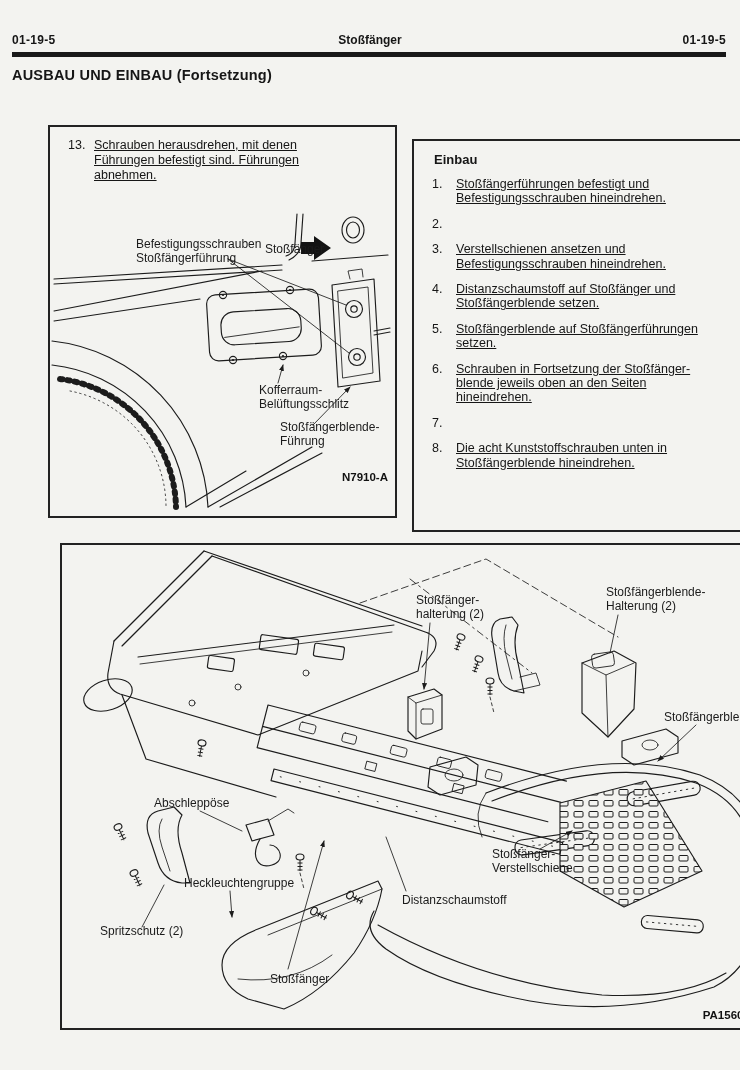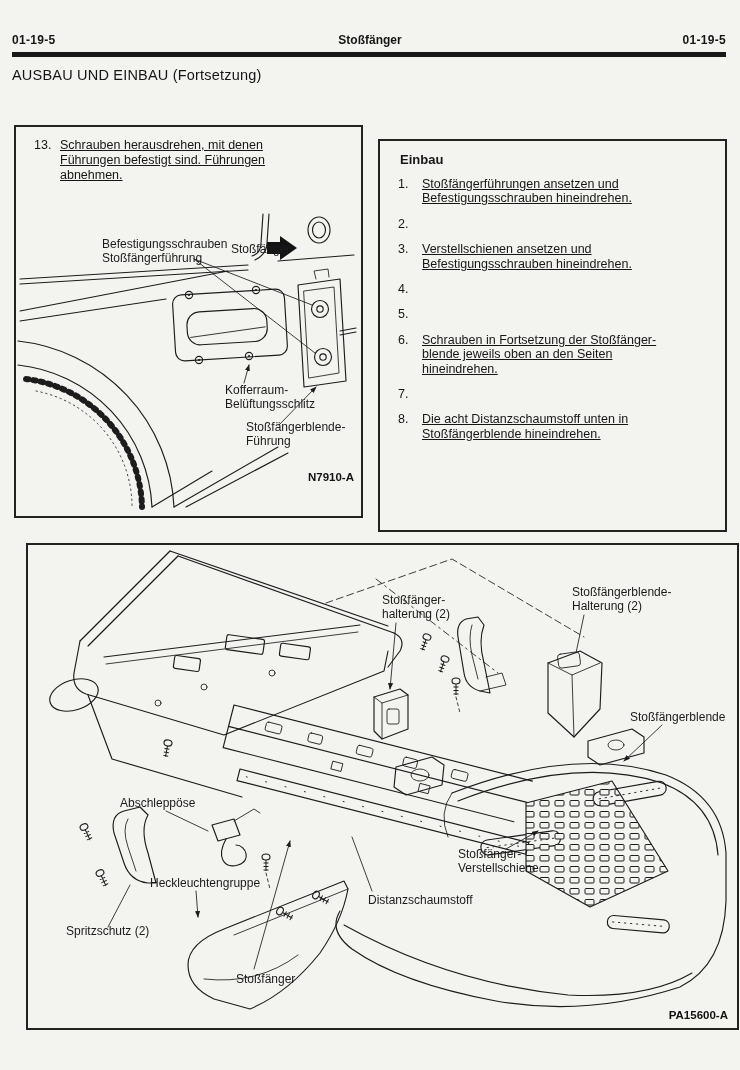--- a/index.html
+++ b/index.html
@@ -7,23 +7,23 @@
     position:relative; width:740px; height:1070px; margin:0 auto;
     background:#f3f3f0; color:#161616;
     font-family:"Liberation Sans", sans-serif;
     overflow:hidden;
   }
   .hdr-num { position:absolute; top:33px; font-size:12px; font-weight:bold; letter-spacing:.3px; }
   .hdr-left  { left:12px; }
   .hdr-right { right:14px; }
   .hdr-title { position:absolute; top:33px; left:0; right:0; text-align:center; font-size:12px; font-weight:bold; }
   .hdr-rule  { position:absolute; left:12px; right:14px; top:52px; height:5px; background:#191919; }
-  .section-title { position:absolute; left:12px; top:67px; font-size:14.5px; font-weight:normal; letter-spacing:.2px; }
-
-  .panel { position:absolute; border:2px solid #222; }
+  .section-title { position:absolute; left:12px; top:67px; font-size:14.5px; font-weight:bold; letter-spacing:.2px; }
+
+  .panel { position:absolute; border:2px solid #222;margin-left:34px; }
   #panel-removal  { left:14px;  top:125px; width:345px; height:389px; }
   #panel-install  { left:378px; top:139px; width:345px; height:389px; }
   #panel-exploded { left:26px;  top:543px; width:709px; height:483px; }
 
   .step13 { position:absolute; left:18px; top:11px; display:flex; font-size:12.5px; line-height:14.8px; }
   .step13 .n { width:26px; flex:none; }
   .pre { white-space:pre-line;text-decoration:underline; }
 
   .install-title { position:absolute; left:20px; top:11px; font-size:13px; font-weight:bold; }
   .steps { position:absolute; left:18px; top:36px; right:12px; }
@@ -139,49 +139,53 @@
       <text class="lbl" x="230" y="232">Führung</text>
       <text class="figcode" x="338" y="268" text-anchor="end">N7910-A</text>
     </svg>
   </div>
 
   <div class="panel" id="panel-install">
     <div class="install-title">Einbau</div>
     <div class="steps">
       <div class="step">
           <span class="n">1.</span>
-          <span class="pre">Stoßfängerführungen ansetzen und
+          <span class="pre">Stoßfängerführungen befestigt und
 Befestigungsschrauben hineindrehen.</span>
         </div>
       <div class="step">
           <span class="n">2.</span>
         </div>
       <div class="step">
           <span class="n">3.</span>
           <span class="pre">Verstellschienen ansetzen und
 Befestigungsschrauben hineindrehen.</span>
         </div>
       <div class="step">
           <span class="n">4.</span>
+          <span class="pre">Distanzschaumstoff auf Stoßfänger und
+Stoßfängerblende setzen.</span>
         </div>
       <div class="step">
           <span class="n">5.</span>
+          <span class="pre">Stoßfängerblende auf Stoßfängerführungen
+setzen.</span>
         </div>
       <div class="step">
           <span class="n">6.</span>
           <span class="pre">Schrauben in Fortsetzung der Stoßfänger-
 blende jeweils oben an den Seiten
 hineindrehen.</span>
         </div>
       <div class="step">
           <span class="n">7.</span>
         </div>
       <div class="step">
           <span class="n">8.</span>
-          <span class="pre">Die acht Distanzschaumstoff unten in
+          <span class="pre">Die acht Kunststoffschrauben unten in
 Stoßfängerblende hineindrehen.</span>
         </div>
     </div>
   </div>
 
   <div class="panel" id="panel-exploded">
     <svg id="exploded-svg" width="705" height="479" viewBox="0 0 705 479">
       <defs>
         <marker id="ahe" markerWidth="8" markerHeight="7" refX="7" refY="3" orient="auto">
           <path d="M0,0 L8,3 L0,6 Z" fill="#1c1c1c"></path>

